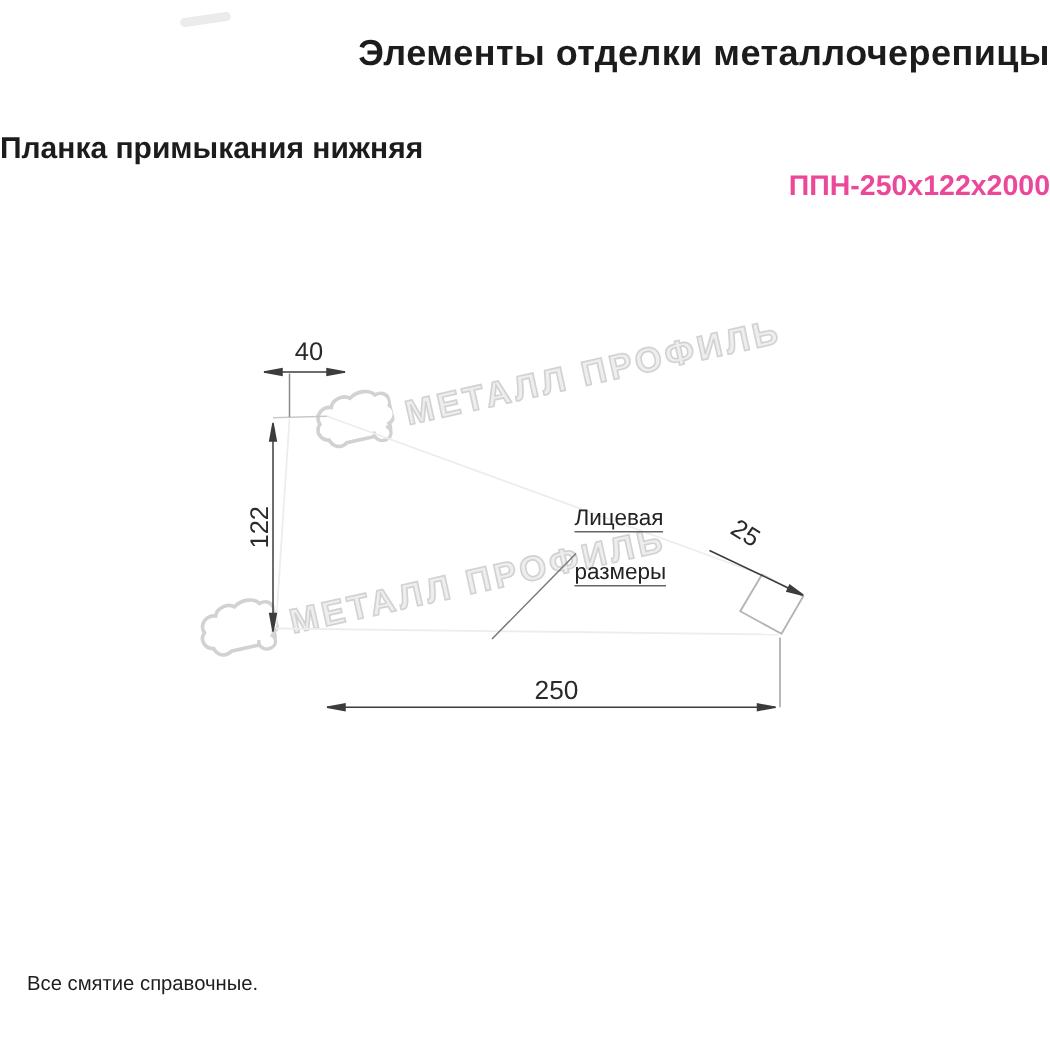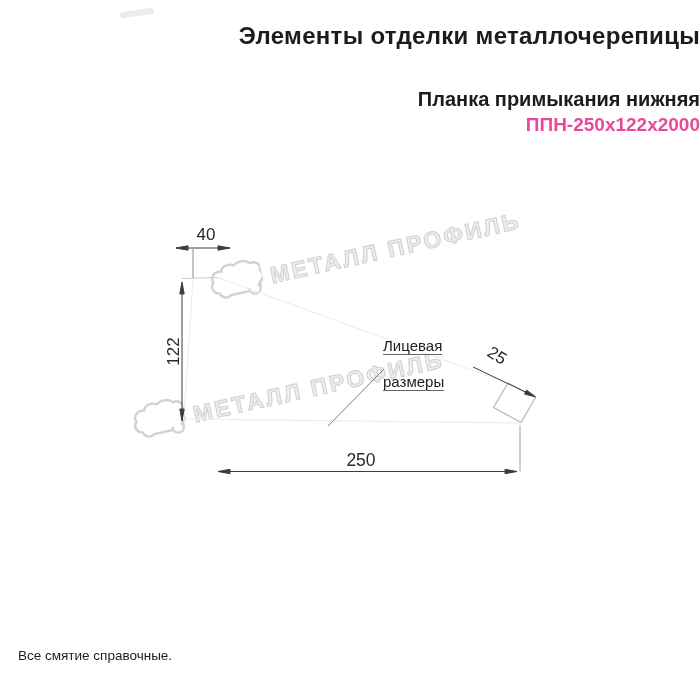--- a/index.html
+++ b/index.html
@@ -9,21 +9,21 @@
     font-family:"Liberation Sans", sans-serif;
     -webkit-font-smoothing:antialiased;
   }
   .abs{position:absolute;}
   
   .page-title{
     top:22px;left:0;width:700px;text-align:right;
     font-size:24px;font-weight:bold;color:#1c1c1c;letter-spacing:.3px;
   }
   .page-subtitle{
-    top:88px;left:0;width:700px;text-align:right;
+    top:88px;left:0;width:700px;text-align:left;
     font-size:20px;font-weight:bold;color:#1c1c1c;
   }
   .product-code{
     top:114px;left:0;width:700px;text-align:right;
     font-size:19px;font-weight:bold;color:#ec4899;
   }
   
   .wm{
     display:flex;align-items:center;gap:8px;z-index:1;
     transform-origin:0 50%;transform:rotate(-12.5deg);
@@ -39,21 +39,21 @@
     left:120px;top:10px;width:34px;height:6px;border-radius:3px;
     background:#ebebeb;transform:rotate(-8deg);z-index:1;
   }
   
   svg.draw{left:0;top:0;z-index:2;}
   .dim-text{
     z-index:3;color:#2a2a2a;font-size:17px;text-align:center;line-height:1;
   }
   .dim-20{left:190px;top:226px;width:32px;}
   .dim-122{left:152px;top:343px;width:42px;height:17px;transform:rotate(-90deg);}
-  .dim-250{left:340px;top:452px;width:42px;font-size:17.5px;}
+  .dim-250{left:350px;top:452px;width:42px;font-size:17.5px;}
   .dim-25{left:482px;top:347px;width:30px;transform:rotate(32deg);}
   .face-label{
     left:383px;top:338px;z-index:3;font-size:15px;line-height:1;color:#222222;
   }
   .face-label .lbl-line{
     display:inline-block;border-bottom:1px solid #666666;
     padding-bottom:1px;margin-bottom:19px;
   }
   
   .notes{left:18px;top:647px;z-index:3;color:#1e1e1e;font-size:13.5px;line-height:1.3;}

